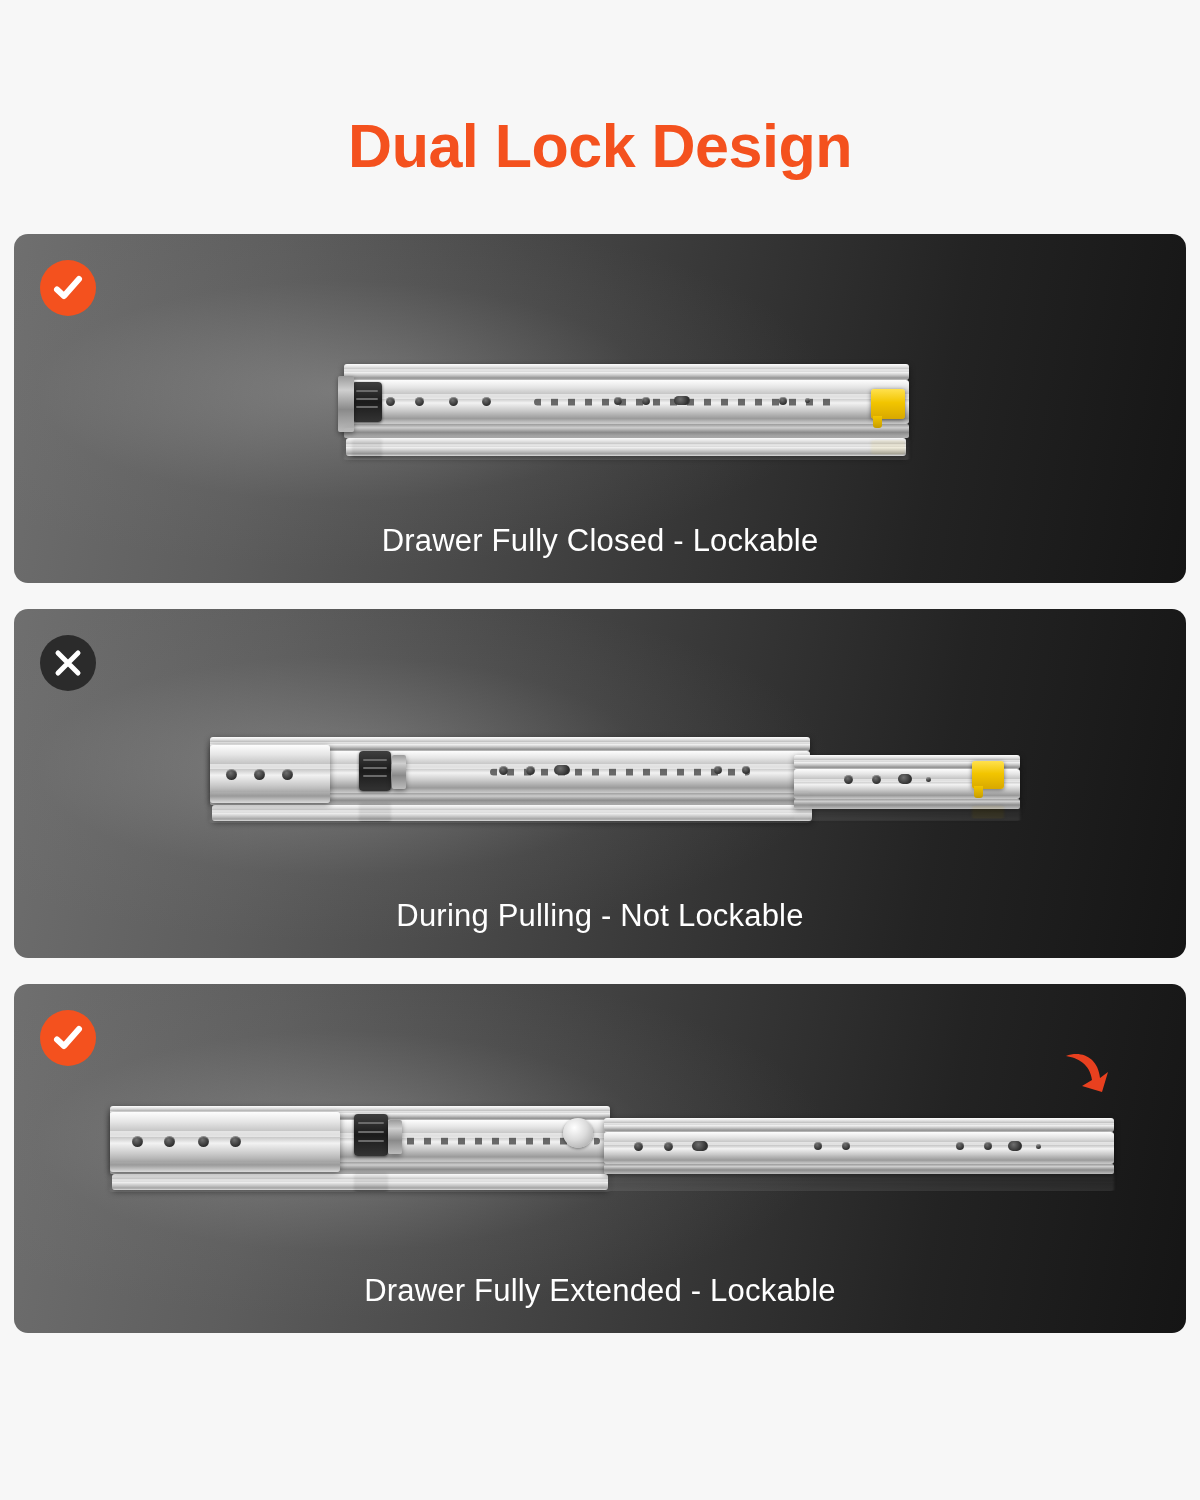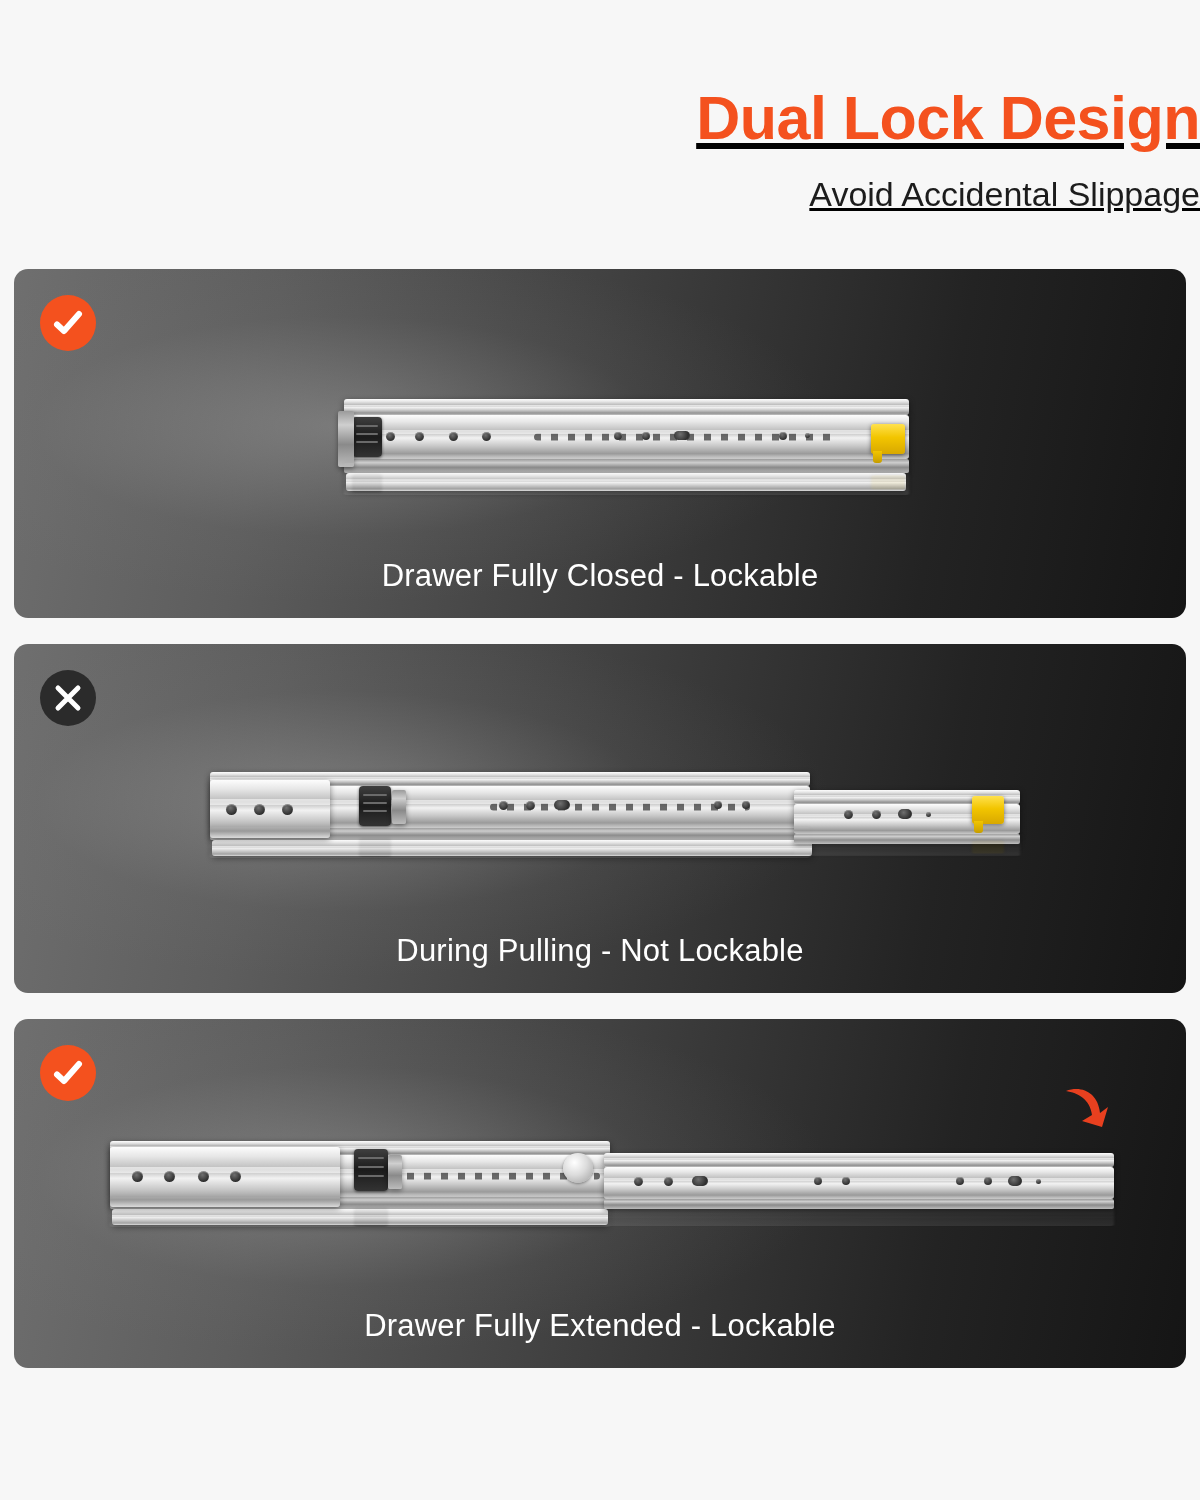--- a/index.html
+++ b/index.html
@@ -15,23 +15,22 @@
   }
 
   .page {
     position: relative;
     width: 1200px;
     height: 1500px;
     background: #f7f7f7;
   }
 
   .header {
-    padding-top: 86px;
-    text-align: right;
-    text-decoration: underline;
+    padding-top: 114px;
+    text-align: center;
   }
 
   .title {
     font-size: 61px;
     font-weight: bold;
     color: #f4511e;
     letter-spacing: -0.5px;
     line-height: 1.05;
     margin: 0;
   }
@@ -205,21 +204,20 @@
     z-index: 7;
   }
 </style>
 </head>
 <body>
 
 <div class="page">
 
   <div class="header">
     <h1 class="title">Dual Lock Design</h1>
-    <p class="subtitle">Avoid Accidental Slippage</p>
   </div>
 
   <div class="panels">
 
     <div class="panel">
       <div class="panel-inner-glow"></div>
 
       <div class="badge ok">
         <svg width="34" height="34" viewBox="0 0 34 34">
           <path d="M6 18.5 L13 25 L28 8" stroke="#ffffff" stroke-width="6" fill="none" stroke-linecap="round" stroke-linejoin="round"></path>

